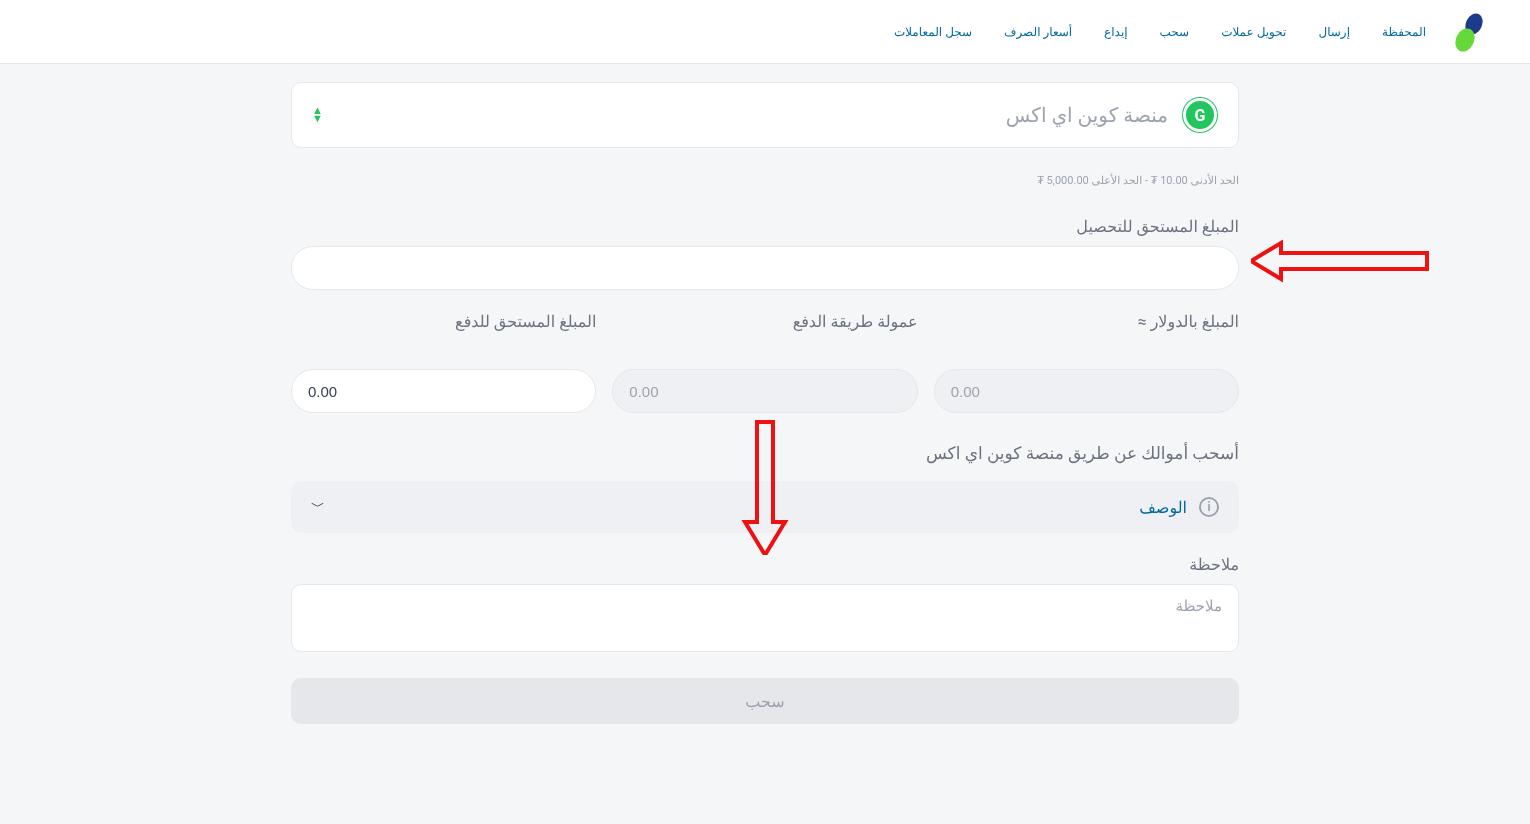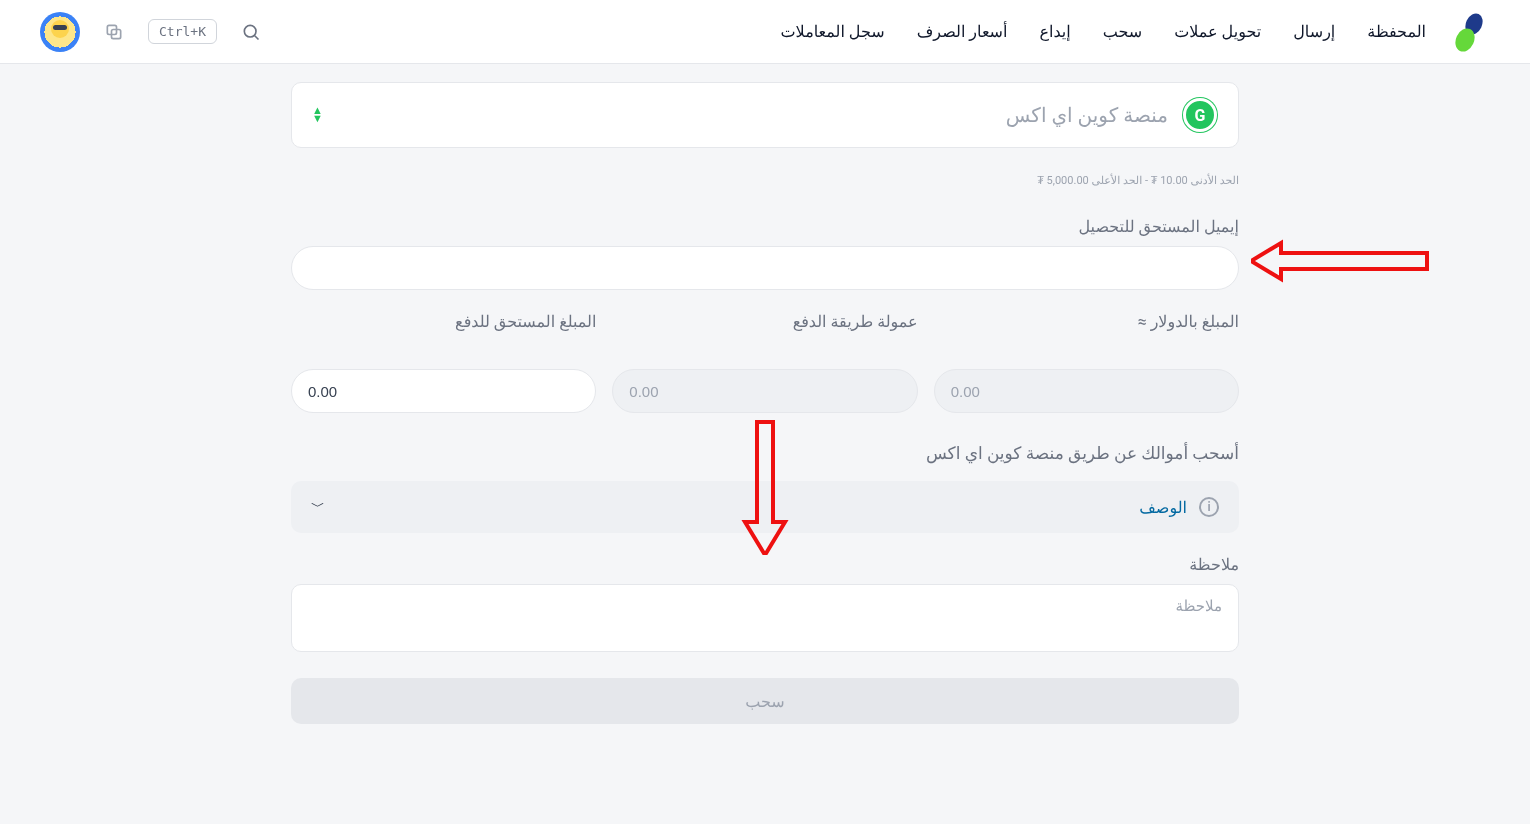--- a/index.html
+++ b/index.html
@@ -16,22 +16,22 @@
   display: flex;
   align-items: center;
   justify-content: space-between;
   padding: 0 40px;
 }
 .header-right { display: flex; align-items: center; gap: 24px; }
 .header-left { display: flex; align-items: center; gap: 24px; }
 .logo { width: 40px; height: 40px; display: flex; align-items: center; justify-content: center; }
 .nav { display: flex; gap: 32px; align-items: center; }
 .nav-item {
-  color: #0f172a;
-  font-size: 16px;
+  color: #0369a1;
+  font-size: 12px;
   cursor: pointer;
   white-space: nowrap;
 }
 .search-icon { width: 20px; height: 20px; color: #6b7280; cursor: pointer; }
 .shortcut-badge {
   border: 1px solid #d1d5db;
   border-radius: 6px;
   padding: 4px 10px;
   font-size: 13px;
   color: #6b7280;
@@ -213,51 +213,39 @@
     <nav class="nav">
       <span class="nav-item">المحفظة</span>
       <span class="nav-item">إرسال</span>
       <span class="nav-item">تحويل عملات</span>
       <span class="nav-item">سحب</span>
       <span class="nav-item">إيداع</span>
       <span class="nav-item">أسعار الصرف</span>
       <span class="nav-item">سجل المعاملات</span>
     </nav>
   </div>
-  <div class="header-left">
-    <svg class="search-icon" viewBox="0 0 24 24" fill="none" stroke="currentColor" stroke-width="2">
-      <circle cx="11" cy="11" r="7"></circle>
-        <line x1="21" y1="21" x2="16.5" y2="16.5"></line>
-    </svg>
-    <span class="shortcut-badge">Ctrl+K</span>
-    <svg class="copy-icon" viewBox="0 0 24 24" fill="none" stroke="currentColor" stroke-width="2">
-      <rect x="9" y="9" width="11" height="11" rx="2"></rect>
-        <rect x="4" y="4" width="11" height="11" rx="2"></rect>
-    </svg>
-    <div class="avatar"></div>
-  </div>
 </header>
 
 <main class="content">
 
   <div class="card-select">
     <div class="card-select-right">
       <div class="coinex-icon"></div>
       <span class="card-title">منصة كوين اي اكس</span>
     </div>
     <div class="sort-arrows">
       <span>▲</span>
         <span>▼</span>
     </div>
   </div>
 
   <div class="limits">الحد الأدنى 10.00 ₮   -  الحد الأعلى 5,000.00 ₮</div>
 
   <div class="field-block">
-    <div class="field-label">إيميل المستحق للتحصيل</div>
+    <div class="field-label">المبلغ المستحق للتحصيل</div>
     <input class="field-input" type="text" style="">
     <div class="arrow-h" style="top: 22px;">
       <svg viewBox="0 0 178 44">
         <path d="M 0 22 L 30 4 L 30 14 L 176 14 L 176 30 L 30 30 L 30 40 Z" fill="none" stroke="#e11" stroke-width="4"></path>
       </svg>
     </div>
   </div>
 
   <div class="row-3">
     <div class="col">

